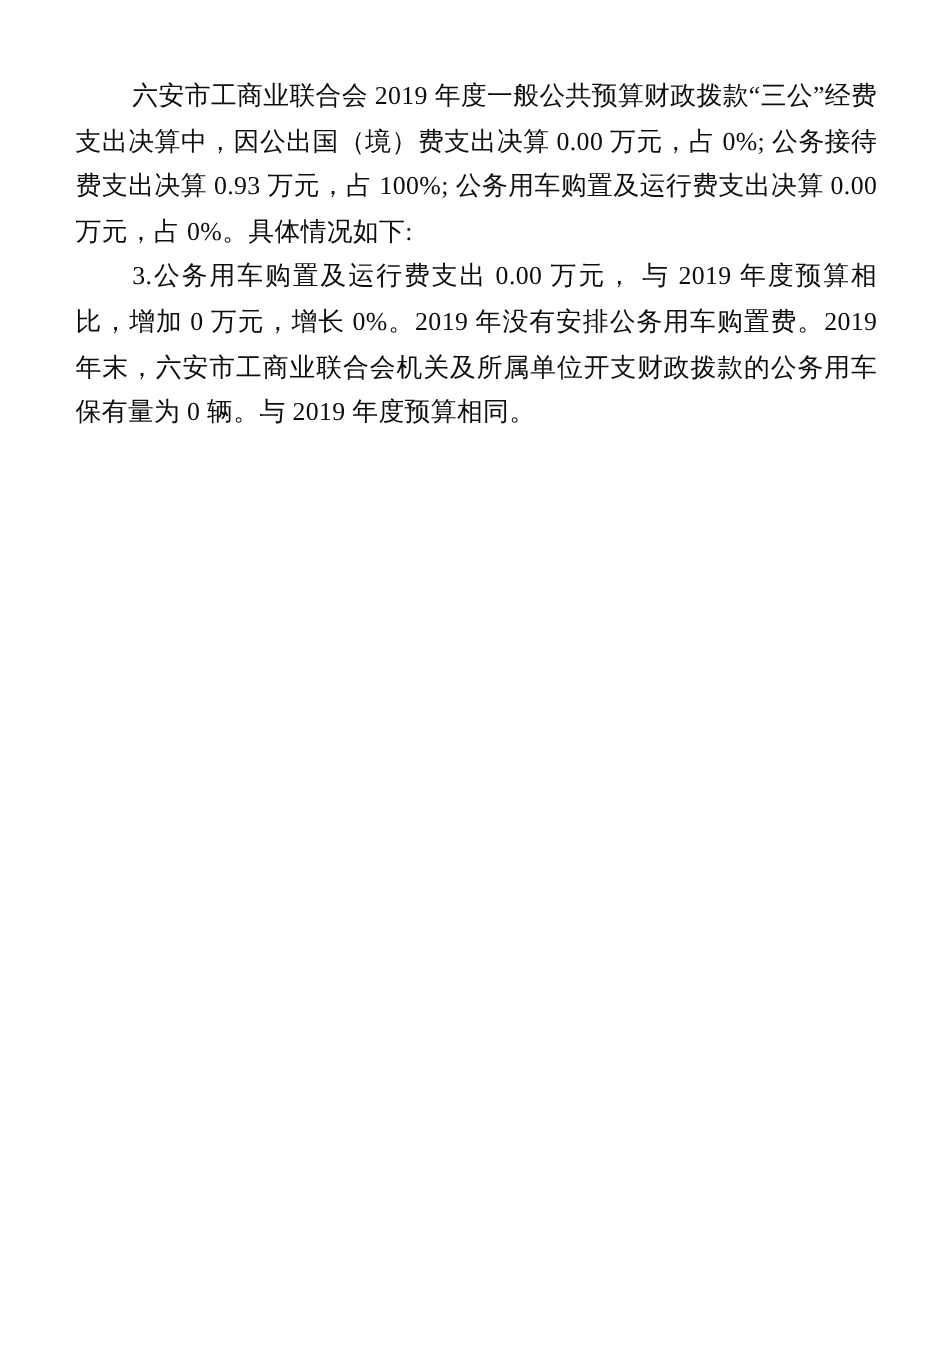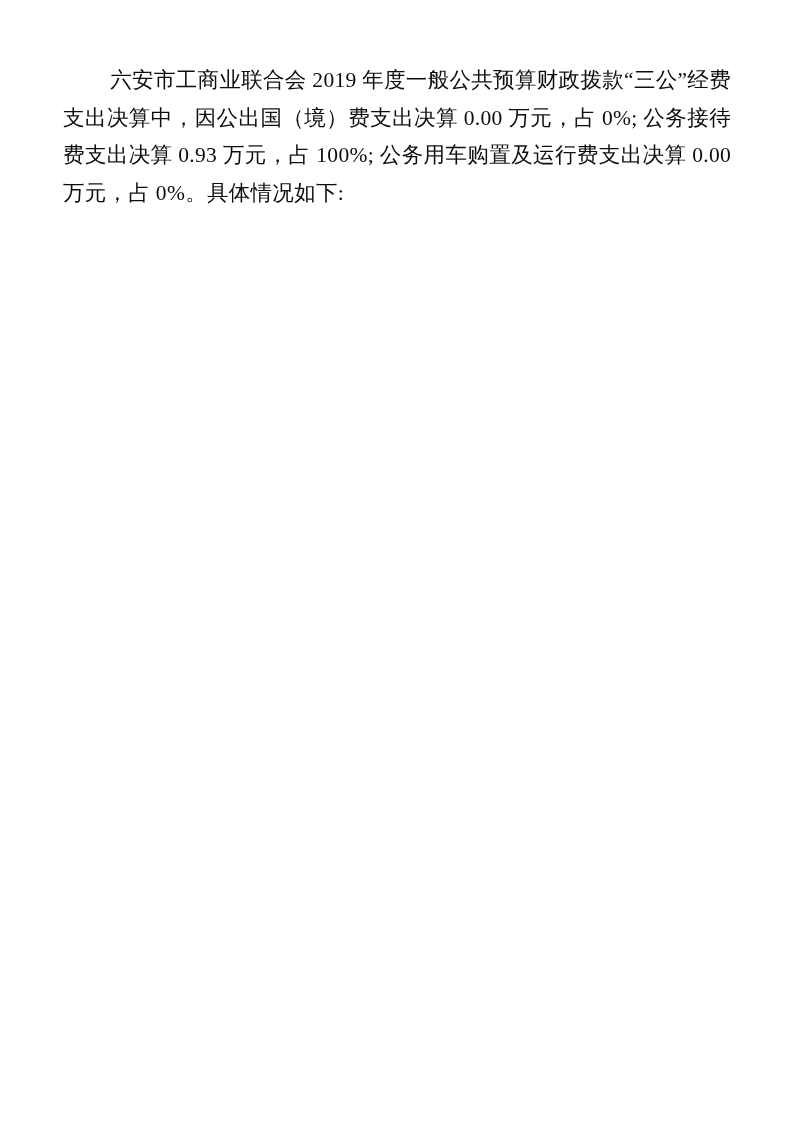--- a/index.html
+++ b/index.html
@@ -33,14 +33,15 @@
     letter-spacing: 0.3px;
     word-break: break-all;
   }
 </style>
 </head>
 <body>
 
 <div class="page">
   <div class="doc-body">
     <p>六安市工商业联合会 2019 年度一般公共预算财政拨款“三公”经费支出决算中，因公出国（境）费支出决算 0.00 万元，占 0%; 公务接待费支出决算 0.93 万元，占 100%; 公务用车购置及运行费支出决算 0.00 万元，占 0%。具体情况如下:</p>
+    <p>3.公务用车购置及运行费支出 0.00 万元， 与 2019 年度预算相比，增加 0 万元，增长 0%。2019 年没有安排公务用车购置费。2019 年末，六安市工商业联合会机关及所属单位开支财政拨款的公务用车保有量为 0 辆。与 2019 年度预算相同。</p>
   </div>
 </div>
 
 </body></html>

